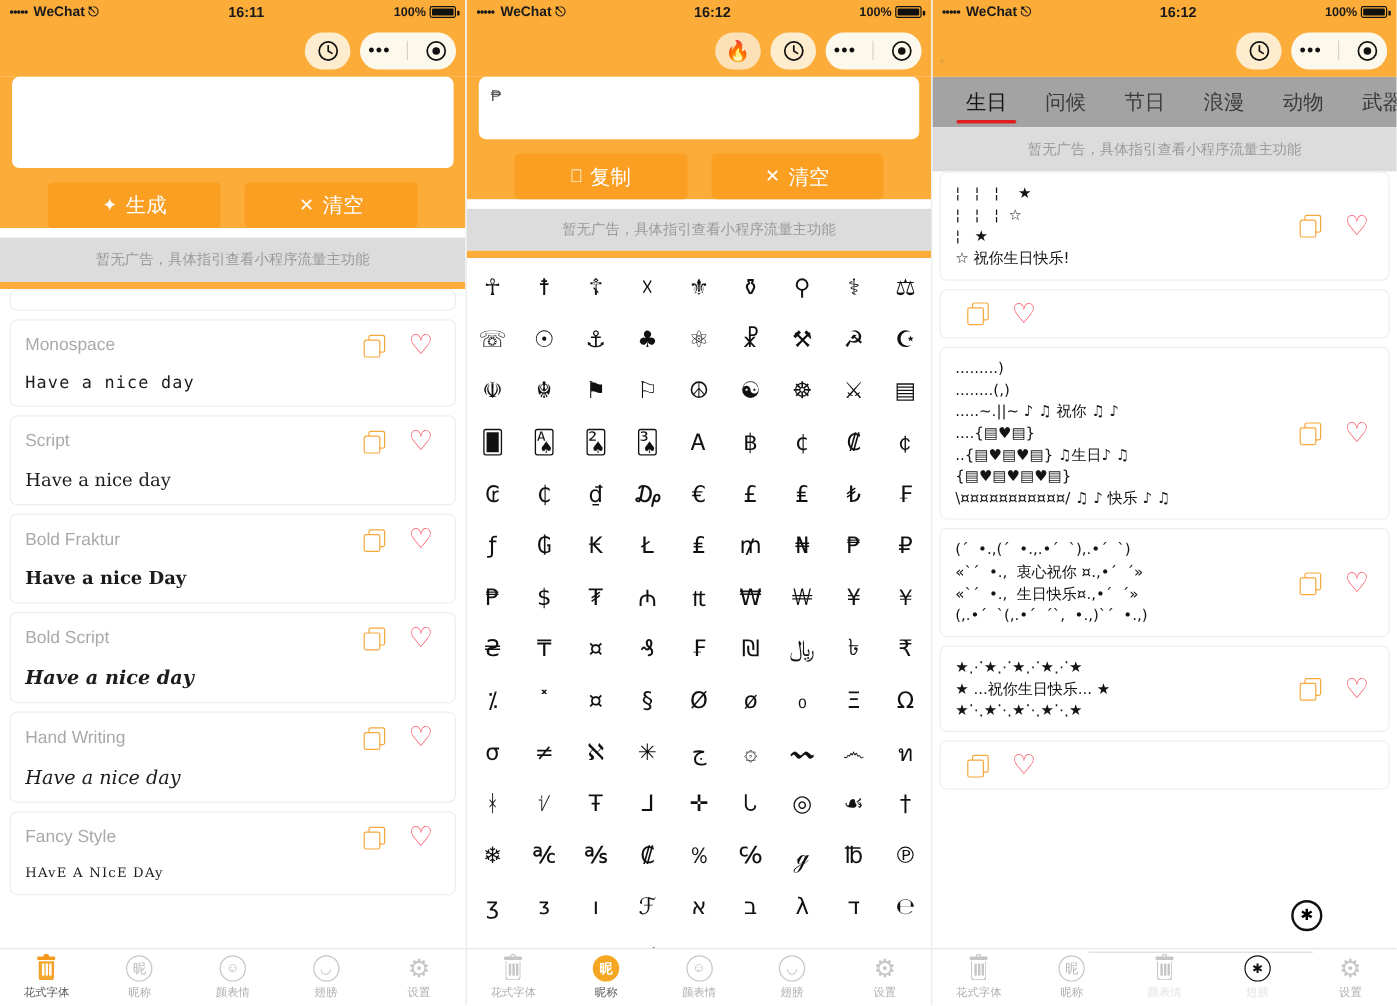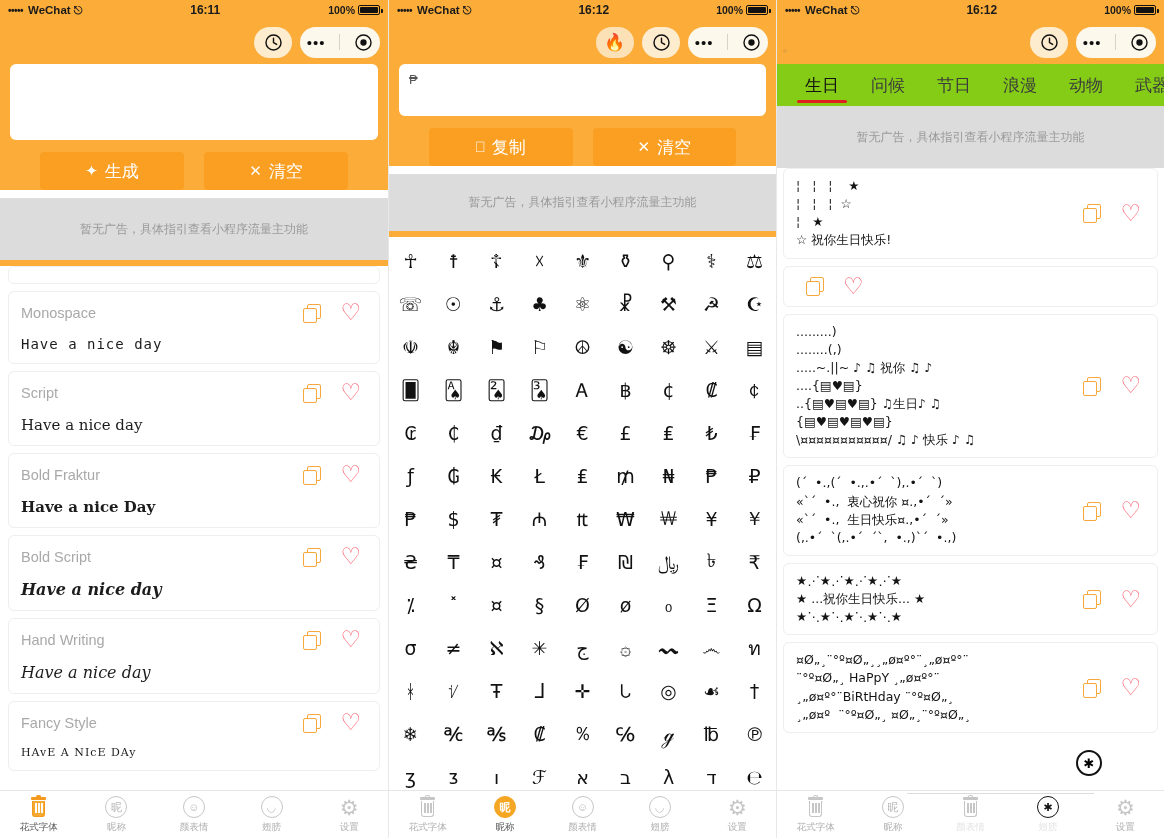--- a/index.html
+++ b/index.html
@@ -49,21 +49,21 @@
   .orange-body { background:#fbac39; padding:0 10px 0 10px; flex:0 0 auto; }
   .inputbox { background:#fff; border-radius:6px; height:76px; width:100%;
               padding:8px 10px; font-size:13px; color:#555; overflow:hidden;
               position:relative; }
   .inputbox.tall { height:52px; }
   .btnrow { display:flex; gap:20px; margin-top:12px; padding:0 30px; }
   .abtn { flex:1; height:38px; background:#fa9f22; color:#fff; border-radius:4px;
           display:flex; align-items:center; justify-content:center; gap:7px;
           font-size:17px; border:none; cursor:pointer; }
   .abtn .gl { font-size:15px; }
-  .adbar { background:#dcdcdc; height:62px; display:flex; align-items:center;
+  .adbar { background:#dcdcdc; height:37px; display:flex; align-items:center;
            justify-content:center; color:#9a9a9a; font-size:12px; margin-top:8px; }
 
   
   .list { flex:1 1 auto; overflow:hidden; background:#fff; padding:0 8px; }
   .card { border:1px solid #eee; border-radius:6px; margin-top:7px; padding:9px 12px 11px;
           position:relative; background:#fff; }
   .card-head { display:flex; align-items:center; justify-content:space-between; }
   .card-title { color:#a9a9a9; font-size:14.5px; }
   .card-actions { display:flex; align-items:center; gap:20px; padding-right:6px; }
   .card-sample { margin-top:12px; font-size:15px; color:#1c1c1c; }
@@ -80,21 +80,21 @@
   .hand { font-family:"DejaVu Serif",serif; font-style:italic; font-size:16px; }
   .fancy { font-family:"DejaVu Serif",serif; font-size:11px; letter-spacing:1px;}
 
   
   .symgrid { flex:1 1 auto; display:grid; grid-template-columns:repeat(9,1fr);
              align-content:start; background:#fff; overflow:hidden; padding-top:3px;}
   .sym { height:43px; display:flex; align-items:center; justify-content:center;
          font-size:19px; color:#111; font-family:"DejaVu Sans", sans-serif; cursor:pointer; }
 
   
-  .tabstrip { background:#84cc16; height:42px; flex:0 0 42px; display:flex;
+  .tabstrip { background:#a3a3a3; height:42px; flex:0 0 42px; display:flex;
               align-items:flex-start; padding-left:12px; gap:0; overflow:hidden; }
   .tab { font-size:17px; color:#3b3b3b; padding:0 16px; position:relative; height:42px;
          display:flex; align-items:center; white-space:nowrap; cursor:pointer; }
   .tab.active { color:#121212; font-weight:500; }
   .tab.active::after { content:""; position:absolute; left:8px; right:8px; bottom:3px;
                        height:3px; background:#e02020; border-radius:2px; }
 
   .tcard { border:1px solid #eee; border-radius:6px; margin-top:7px; padding:8px 12px;
            position:relative; display:flex; align-items:center; background:#fff; }
   .tcard .art { flex:1; white-space:pre; font-size:12.5px; line-height:1.45; color:#141414;
@@ -622,24 +622,20 @@
       <div class="tcard">
         <div class="art">★⋰★⋰★⋰★⋰★
 ★ ...祝你生日快乐... ★
 ★⋱★⋱★⋱★⋱★</div>
         <div class="acts">
           <span class="ico-copy"></span>
           <span class="ico-heart">♡</span>
         </div>
       </div>
       <div class="tcard">
-        <div class="art">¤Ø„¸¨°º¤Ø„¸¸„ø¤º°¨¸„ø¤º°¨
-¨°º¤Ø„¸ HaPpY ¸„ø¤º°¨
-¸„ø¤º°¨BiRtHday ¨°º¤Ø„¸
-¸„ø¤º  ¨°º¤Ø„¸ ¤Ø„¸¨°º¤Ø„¸</div>
         <div class="acts">
           <span class="ico-copy"></span>
           <span class="ico-heart">♡</span>
         </div>
       </div>
     </div>
 
     <div class="ghost gcircle" style="right:62px; bottom:62px;">✱</div>
     <div class="ghost gline" style="left:130px; right:70px; bottom:44px;"></div>
 

